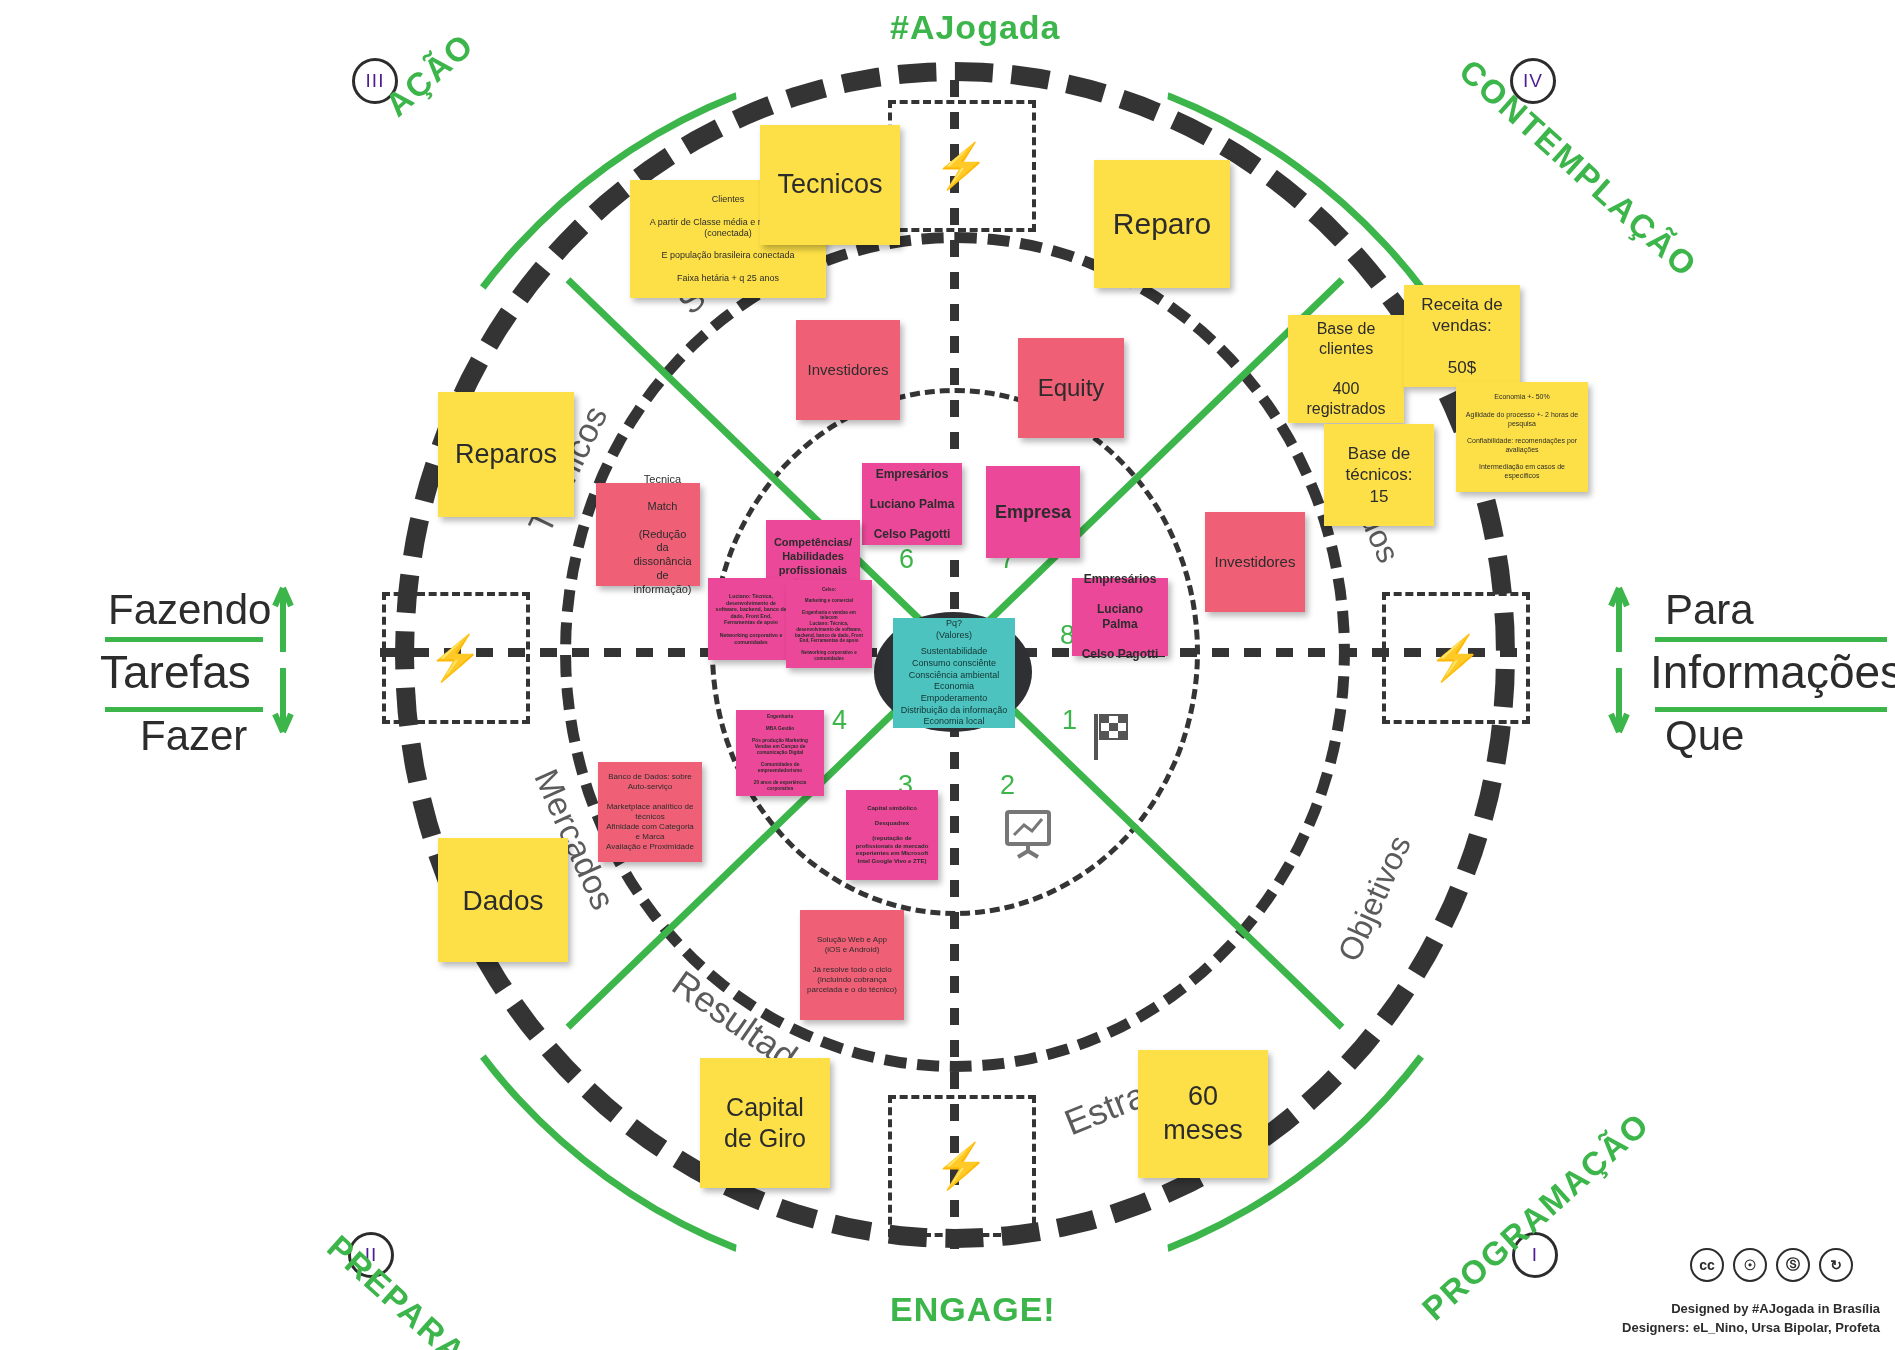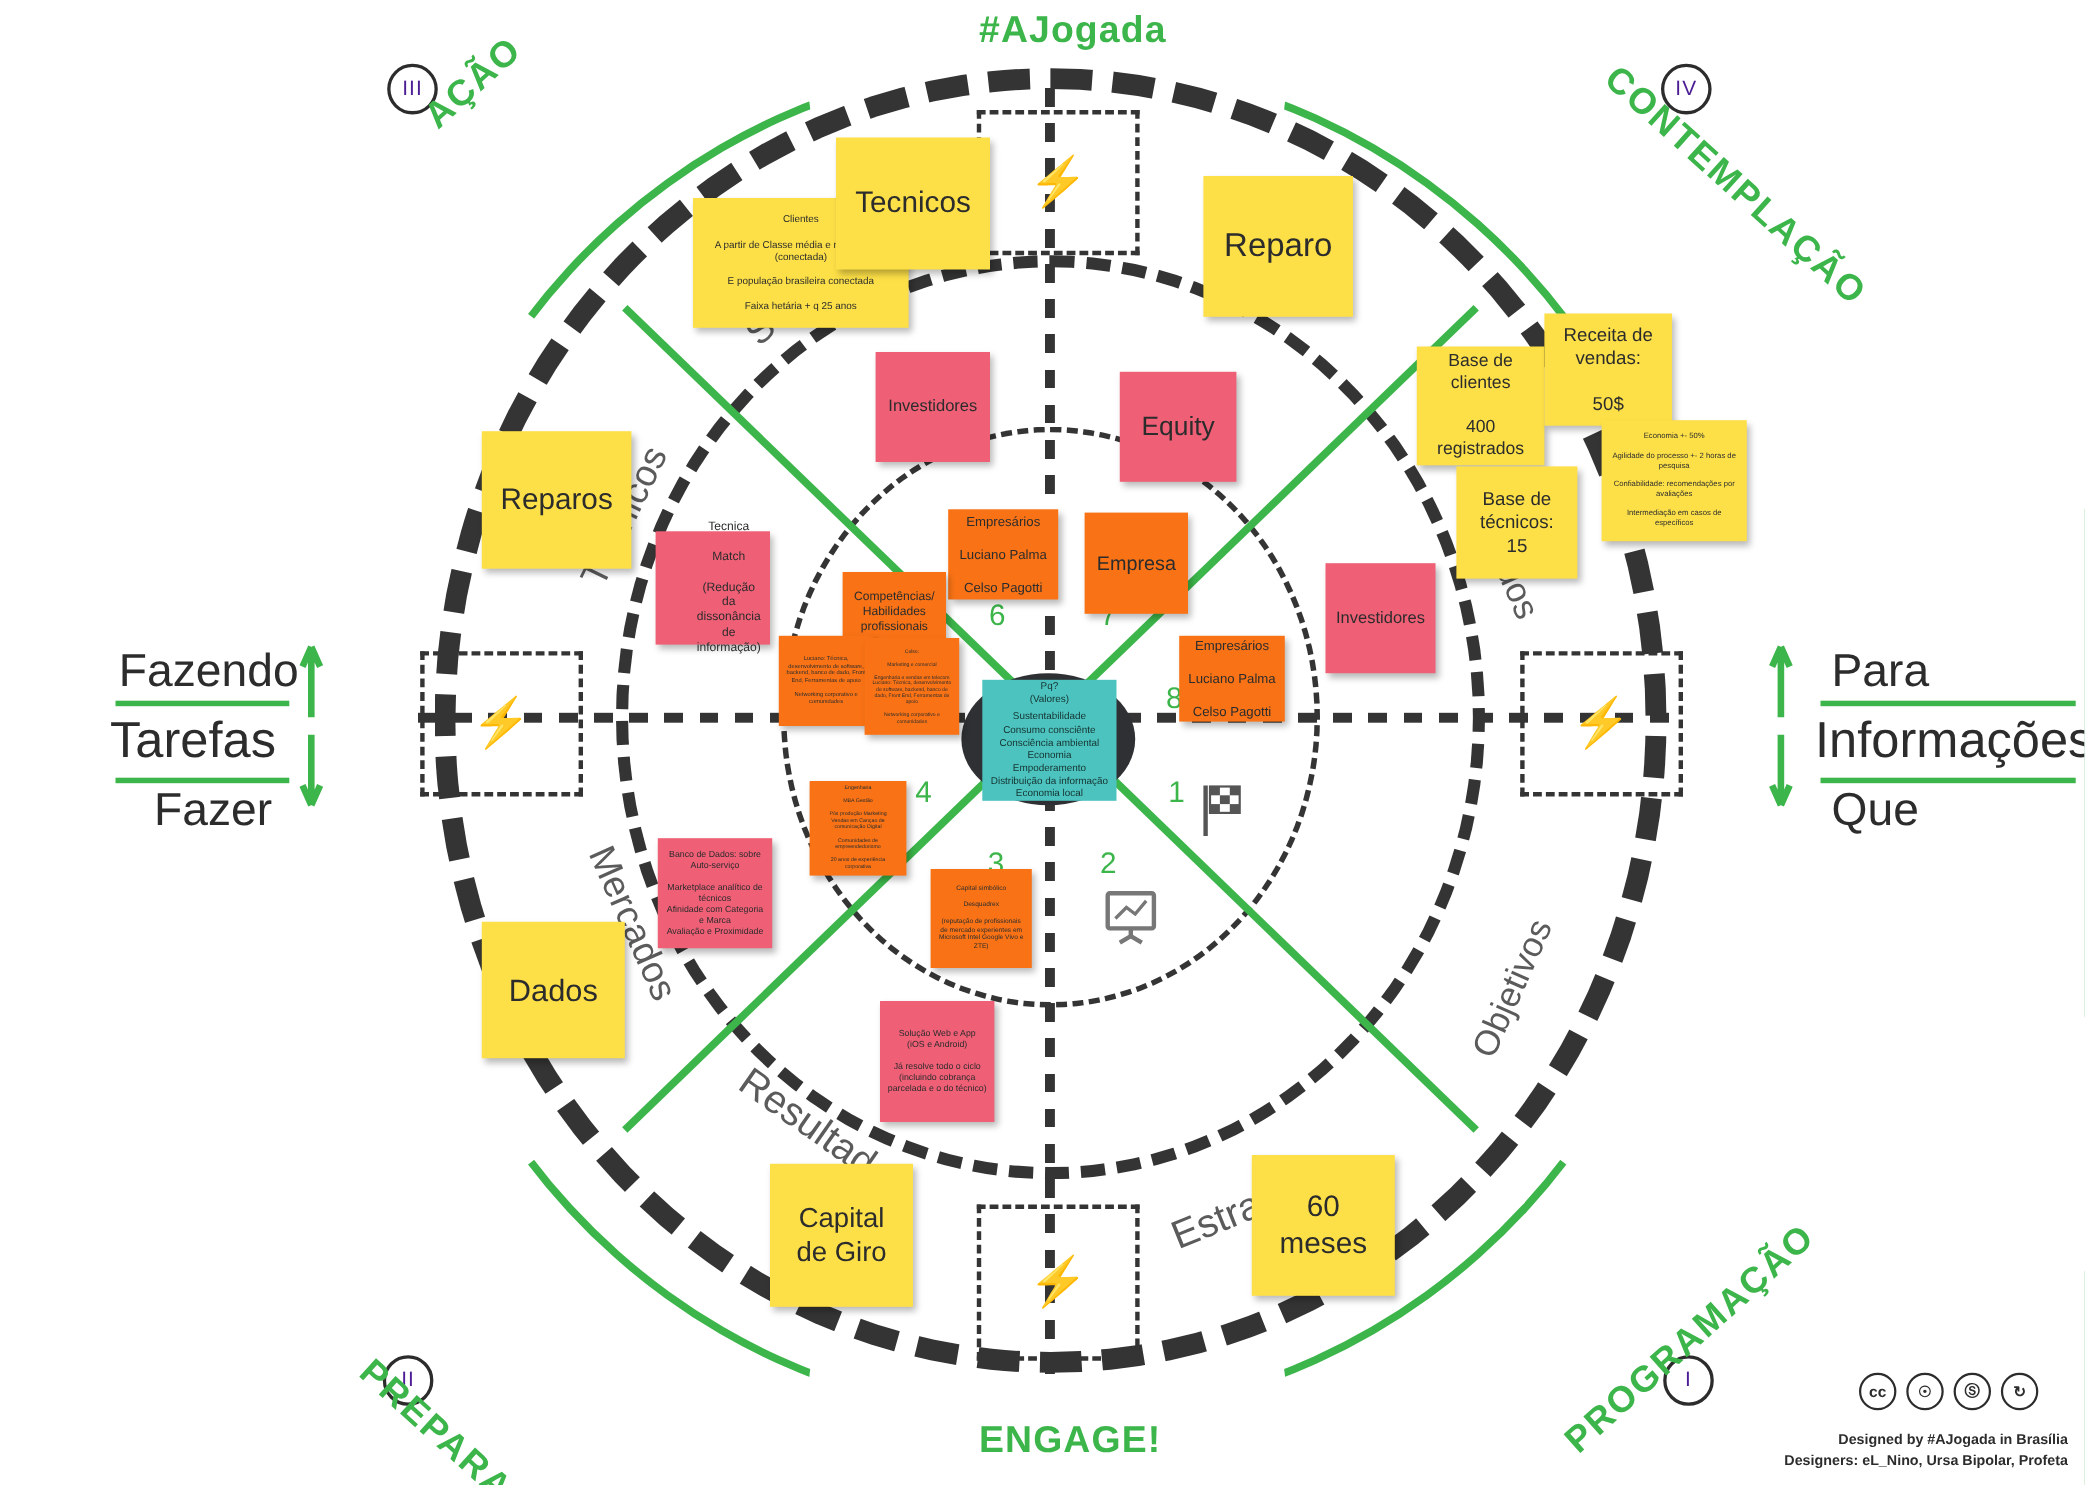--- a/index.html
+++ b/index.html
@@ -25,21 +25,21 @@
     flex-direction: column;
     align-items: center;
     justify-content: center;
     text-align: center;
     color: #2c2c2c;
     line-height: 1.25;
     padding: 6px 7px;
     white-space: pre-line;
   }
   .n-green  { background: #fde047; }
-  .n-yellow { background: #f97316; }
+  .n-yellow { background: #ec4899; font-weight: bold; }
   .n-pink   { background: #ef5f76; }
 
   
   .arc {
     position: absolute;
     border: 7px solid #3cb54a;
     border-radius: 50%;
     background: transparent;
   }
 

